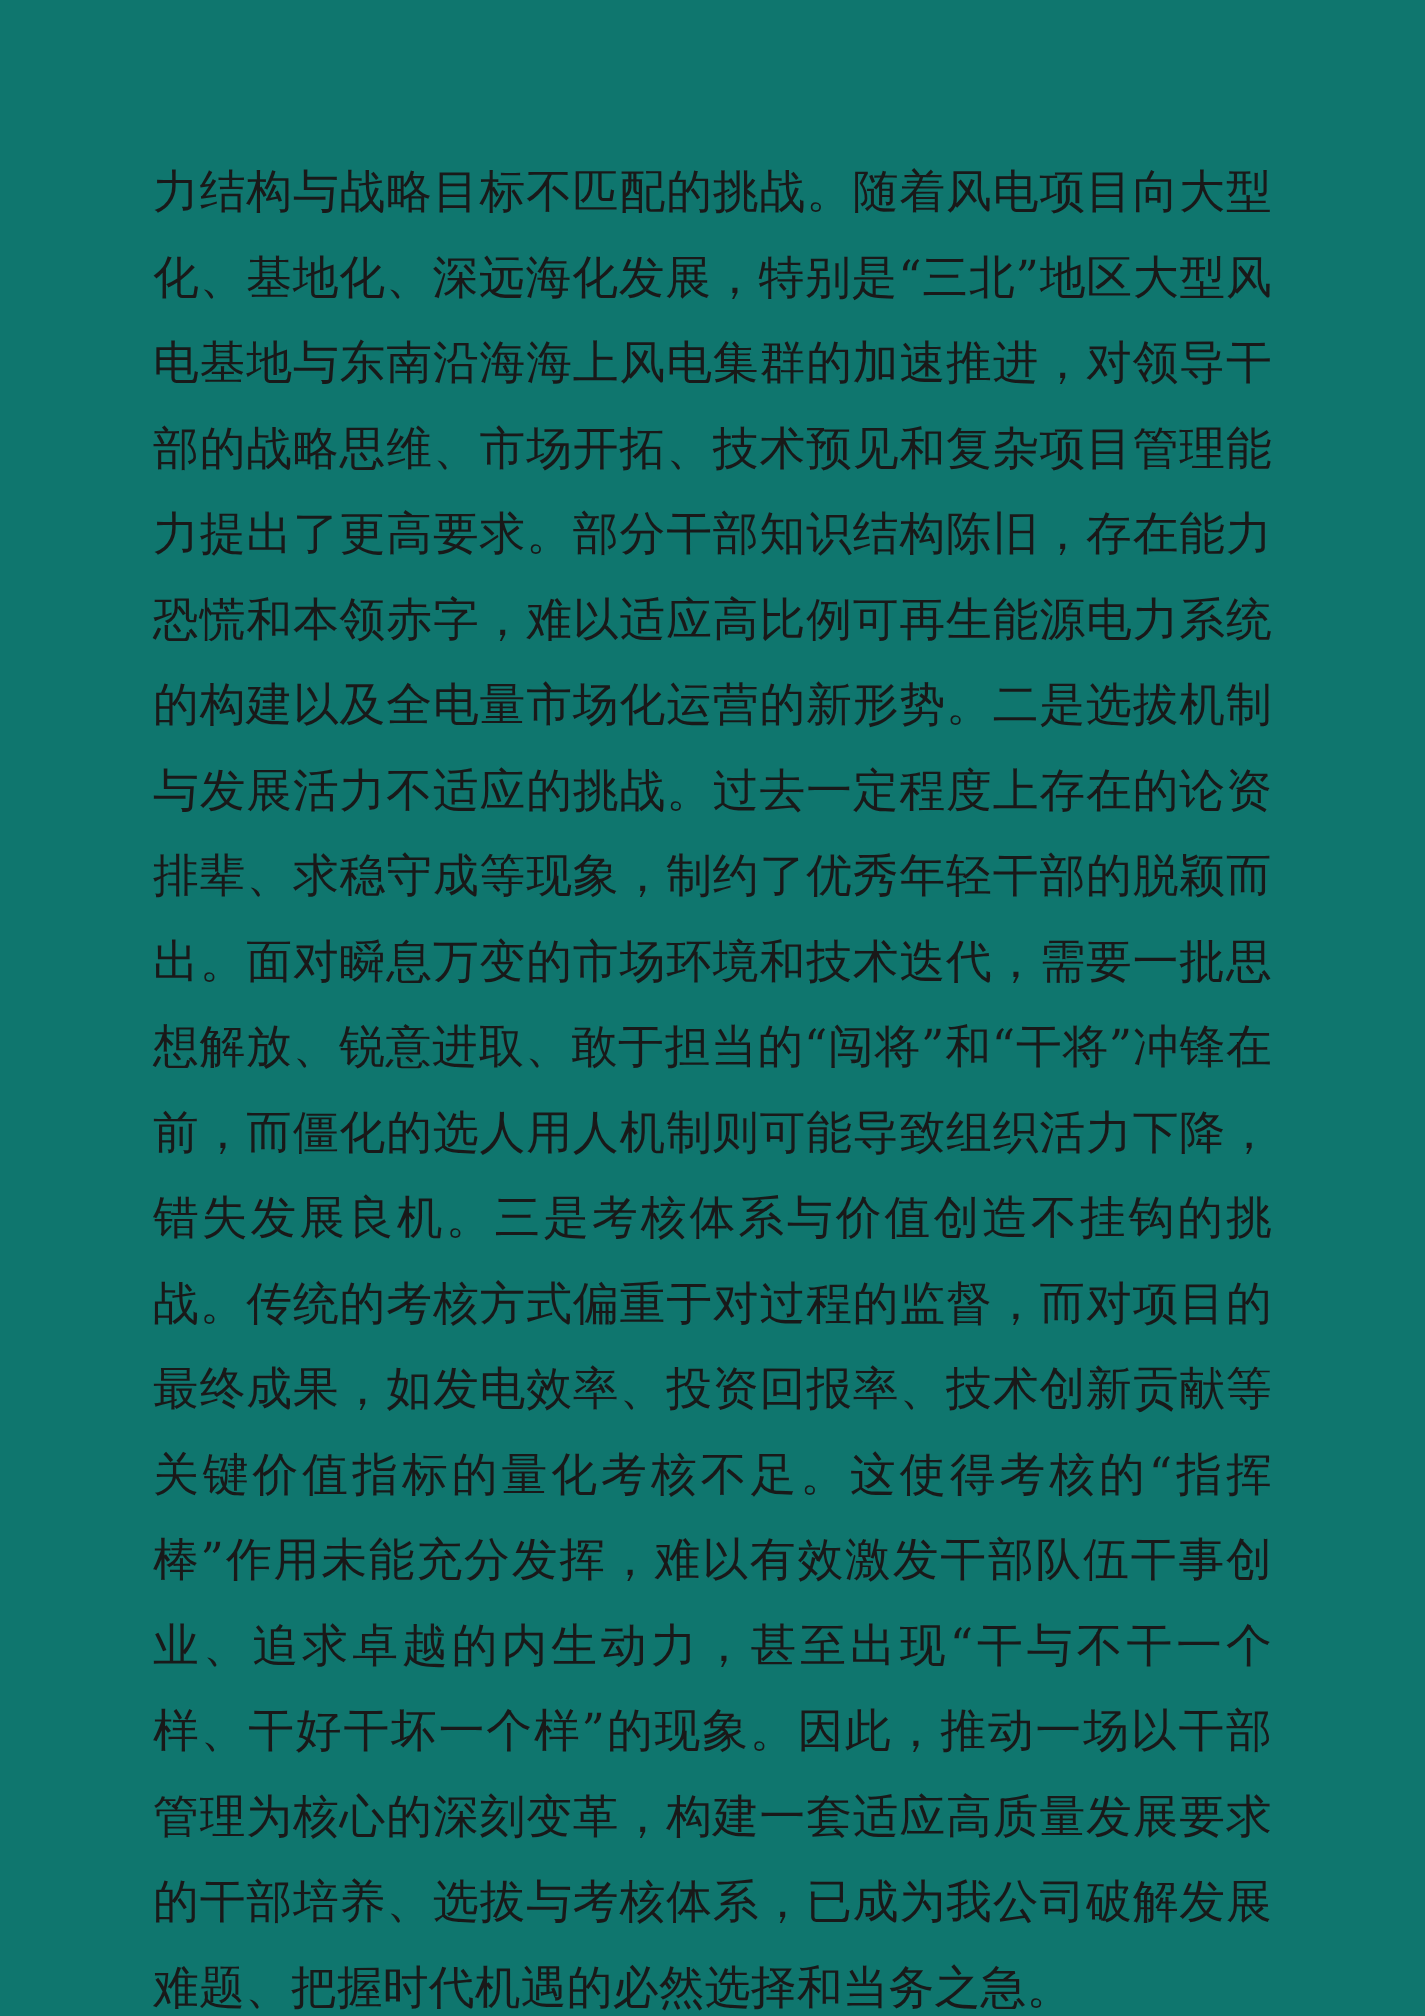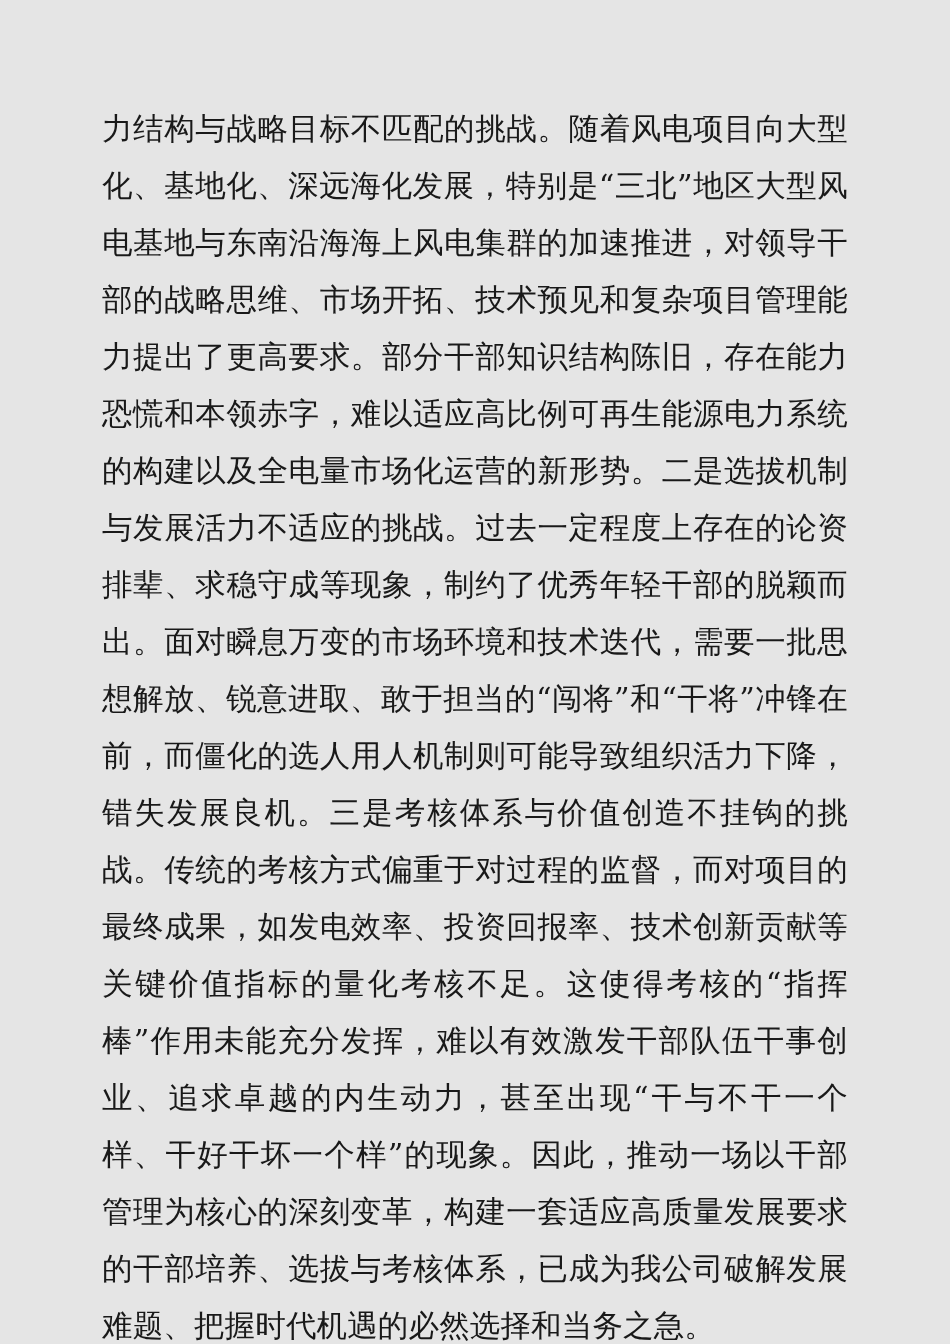--- a/index.html
+++ b/index.html
@@ -7,21 +7,21 @@
     padding: 0;
     background: #ffffff;
   }
   body {
     font-family: "DejaVu Serif", "Liberation Serif", serif;
   }
   .page {
     position: relative;
     width: 950px;
     height: 1344px;
-    background: #e5e5e5;
+    background: #0f766e;
     overflow: hidden;
     box-sizing: border-box;
   }
   .content {
     position: absolute;
     left: 102px;
     top: 100px;
     width: 746px;
   }
   .para {

